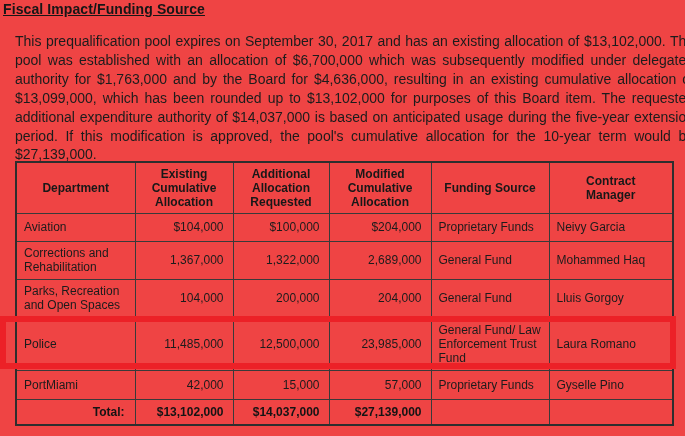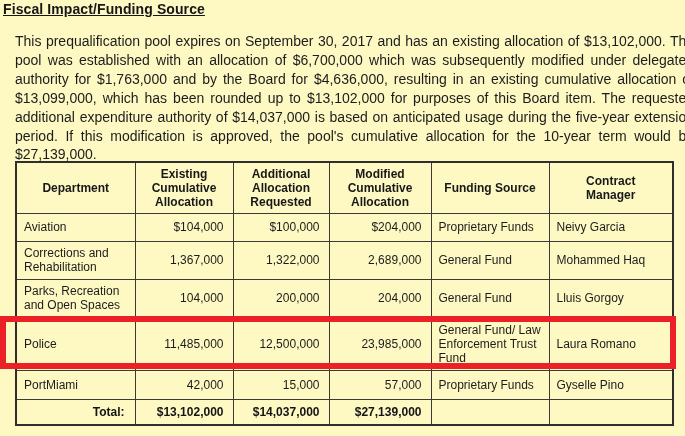--- a/index.html
+++ b/index.html
@@ -1,19 +1,19 @@
 <!DOCTYPE html>
 <html><head>
 <meta charset="utf-8">
 <style>
   html,body{margin:0;padding:0;background:#ffffff;}
   .page{
     position:relative;
     width:685px;height:436px;
-    background:#fef9c3;
+    background:#ef4444;
     font-family:"Liberation Sans",sans-serif;
     color:#1e1e1e;
     overflow:hidden;
   }
   .heading{
     position:absolute;left:3px;top:1px;margin:0;
     font-size:14px;font-weight:bold;
     text-decoration:underline;
     color:#161616;
     letter-spacing:0.1px;

